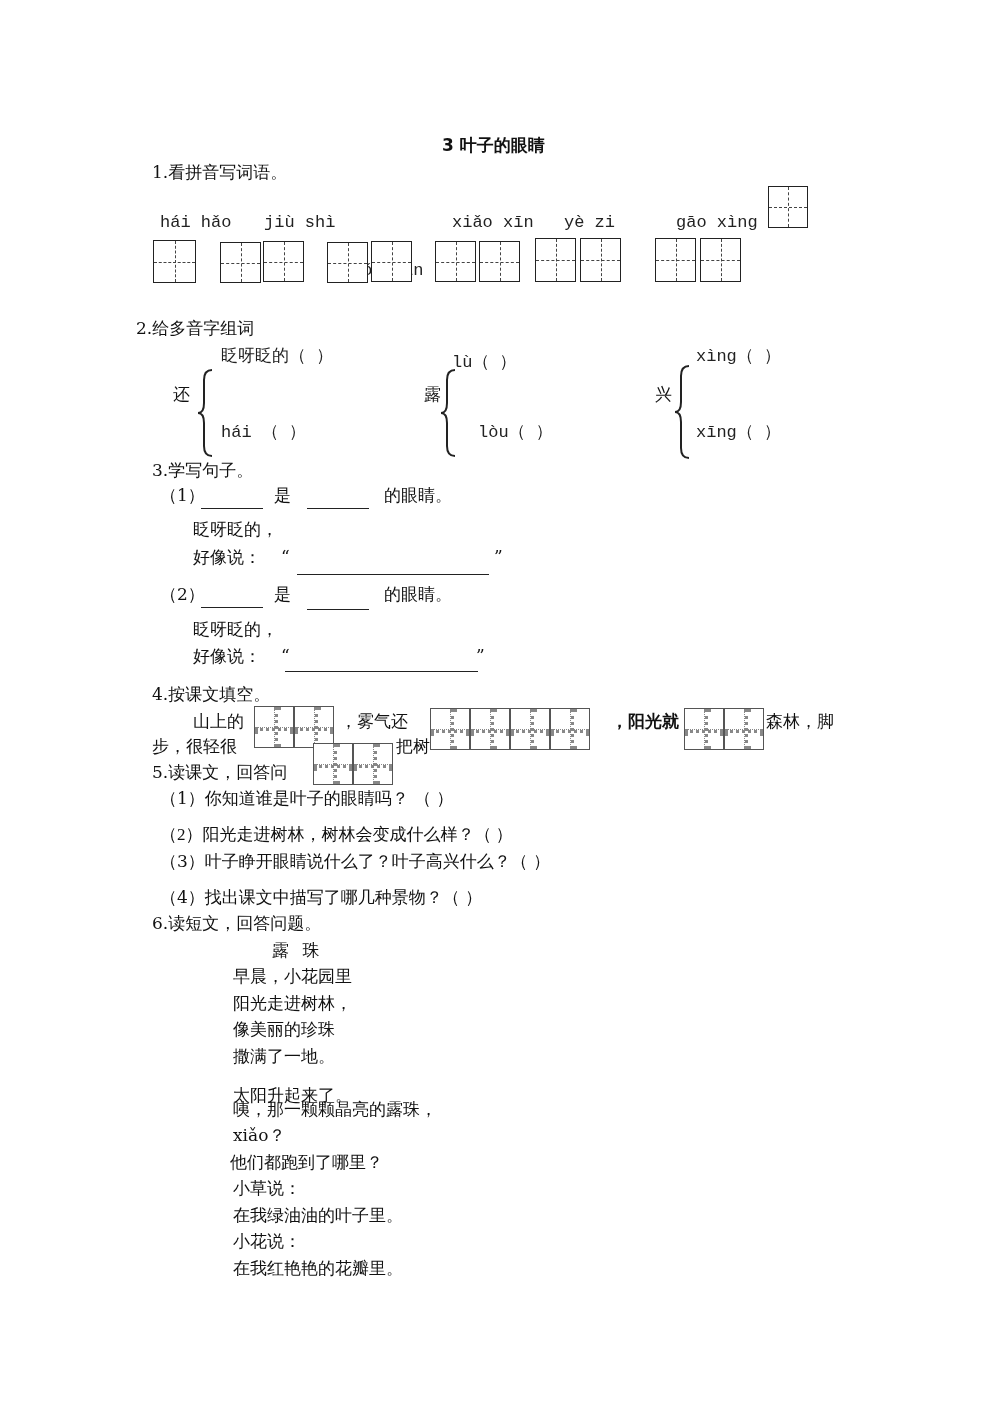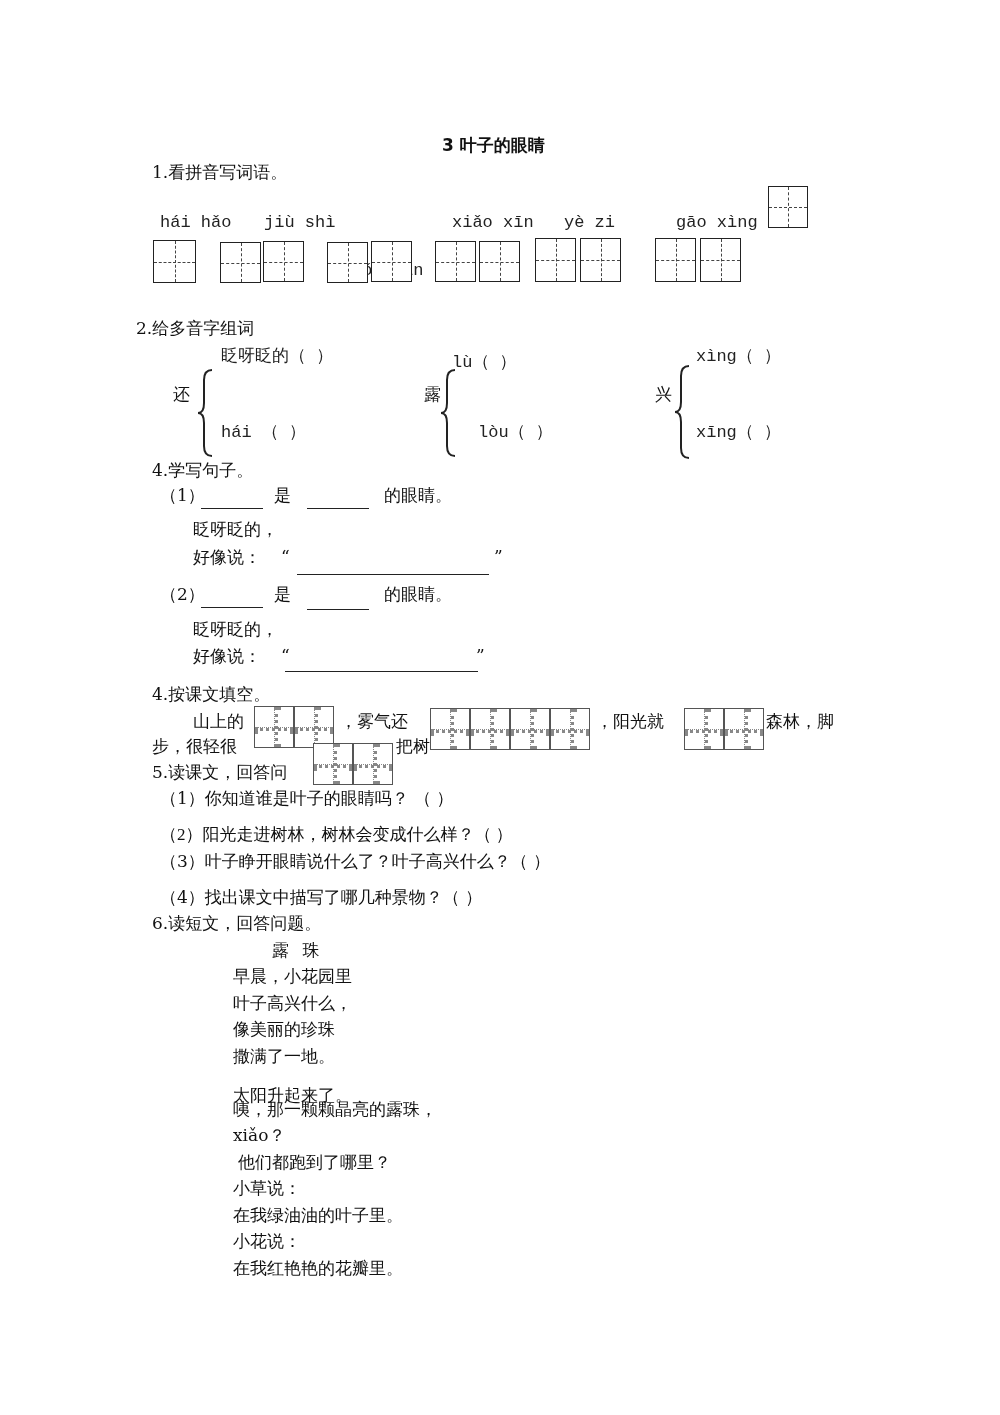--- a/index.html
+++ b/index.html
@@ -59,21 +59,21 @@
     <path d="M16 2 Q8 2 8 12 L8 35 Q8 45 2 45 Q8 45 8 55 L8 78 Q8 88 16 88" fill="none" stroke="#222" stroke-width="2"></path>
   </svg>
 
 <div class="abs py" style="left:696px;top:344px;">xìng（     ）</div>
 <div class="abs t" style="left:655px;top:383px;">兴</div>
 <div class="abs py" style="left:696px;top:420px;">xīng（     ）</div>
 <svg class="brace" style="left:673px;top:364px;" width="20" height="96">
     <path d="M16 2 Q8 2 8 12 L8 38 Q8 48 2 48 Q8 48 8 58 L8 84 Q8 94 16 94" fill="none" stroke="#222" stroke-width="2"></path>
   </svg>
 
-<div class="abs t" style="left:152px;top:459px;">4.学写句子。</div>
+<div class="abs t" style="left:152px;top:459px;">3.学写句子。</div>
 
 <div class="abs t" style="left:160px;top:484px;">（1）</div>
 <div class="line" style="left:201px;top:508px;width:62px;"></div>
 <div class="abs t" style="left:274px;top:484px;">是</div>
 <div class="line" style="left:307px;top:508px;width:62px;"></div>
 <div class="abs t" style="left:384px;top:484px;">的眼睛。</div>
 <div class="abs t" style="left:193px;top:518px;">眨呀眨的，</div>
 <div class="abs t" style="left:193px;top:546px;">好像说：</div>
 <div class="abs t" style="left:281px;top:546px;">“</div>
 <div class="line" style="left:297px;top:574px;width:192px;"></div>
@@ -86,21 +86,21 @@
 <div class="abs t" style="left:384px;top:583px;">的眼睛。</div>
 <div class="abs t" style="left:193px;top:618px;">眨呀眨的，</div>
 <div class="abs t" style="left:193px;top:645px;">好像说：</div>
 <div class="abs t" style="left:281px;top:645px;">“</div>
 <div class="line" style="left:285px;top:671px;width:193px;"></div>
 <div class="abs t" style="left:476px;top:645px;">”</div>
 
 <div class="abs t" style="left:152px;top:683px;">4.按课文填空。</div>
 <div class="abs t" style="left:193px;top:710px;">山上的</div>
 <div class="abs t" style="left:340px;top:710px;">，雾气还</div>
-<div class="abs t" style="left:596px;top:710px;">，阳光就</div>
+<div class="abs t" style="left:611px;top:710px;font-weight:bold;">，阳光就</div>
 <div class="abs t" style="left:766px;top:710px;">森林，脚</div>
 <div class="abs t" style="left:152px;top:735px;">步，很轻很</div>
 <div class="abs t" style="left:396px;top:735px;">把树</div>
 
 <div class="box thin" style="left:254px;top:706px;width:40px;height:42px;"></div>
 <div class="box thin" style="left:294px;top:706px;width:40px;height:42px;"></div>
 <div class="box thin" style="left:430px;top:708px;width:40px;height:42px;"></div>
 <div class="box thin" style="left:470px;top:708px;width:40px;height:42px;"></div>
 <div class="box thin" style="left:510px;top:708px;width:40px;height:42px;"></div>
 <div class="box thin" style="left:550px;top:708px;width:40px;height:42px;"></div>
@@ -112,23 +112,23 @@
 <div class="box thin" style="left:353px;top:743px;width:40px;height:42px;"></div>
 
 <div class="abs t" style="left:160px;top:787px;">（1）你知道谁是叶子的眼睛吗？ （              ）</div>
 <div class="abs t" style="left:160px;top:823px;font-family:Liberation Serif, serif;">（2）阳光走进树林，树林会变成什么样？（           ）</div>
 <div class="abs t" style="left:160px;top:850px;">（3）叶子睁开眼睛说什么了？叶子高兴什么？（           ）</div>
 <div class="abs t" style="left:160px;top:886px;">（4）找出课文中描写了哪几种景物？（                  ）</div>
 
 <div class="abs t" style="left:152px;top:912px;">6.读短文，回答问题。</div>
 <div class="abs t" style="left:272px;top:939px;letter-spacing:4px;">露 珠</div>
 <div class="abs t" style="left:233px;top:965px;">早晨，小花园里</div>
-<div class="abs t" style="left:233px;top:992px;">叶子高兴什么，</div>
+<div class="abs t" style="left:233px;top:992px;">阳光走进树林，</div>
 <div class="abs t" style="left:233px;top:1018px;">像美丽的珍珠</div>
 <div class="abs t" style="left:233px;top:1045px;">撒满了一地。</div>
 <div class="abs t" style="left:233px;top:1071px;margin-top:13px;">太阳升起来了。</div>
 <div class="abs t" style="left:233px;top:1098px;">咦，那一颗颗晶亮的露珠，</div>
 <div class="abs t" style="left:233px;top:1124px;">xiǎo？</div>
-<div class="abs t" style="left:238px;top:1151px;">他们都跑到了哪里？</div>
+<div class="abs t" style="left:230px;top:1151px;">他们都跑到了哪里？</div>
 <div class="abs t" style="left:233px;top:1177px;">小草说：</div>
 <div class="abs t" style="left:233px;top:1204px;">在我绿油油的叶子里。</div>
 <div class="abs t" style="left:233px;top:1230px;">小花说：</div>
 <div class="abs t" style="left:233px;top:1257px;">在我红艳艳的花瓣里。</div>
 
 </body></html>

